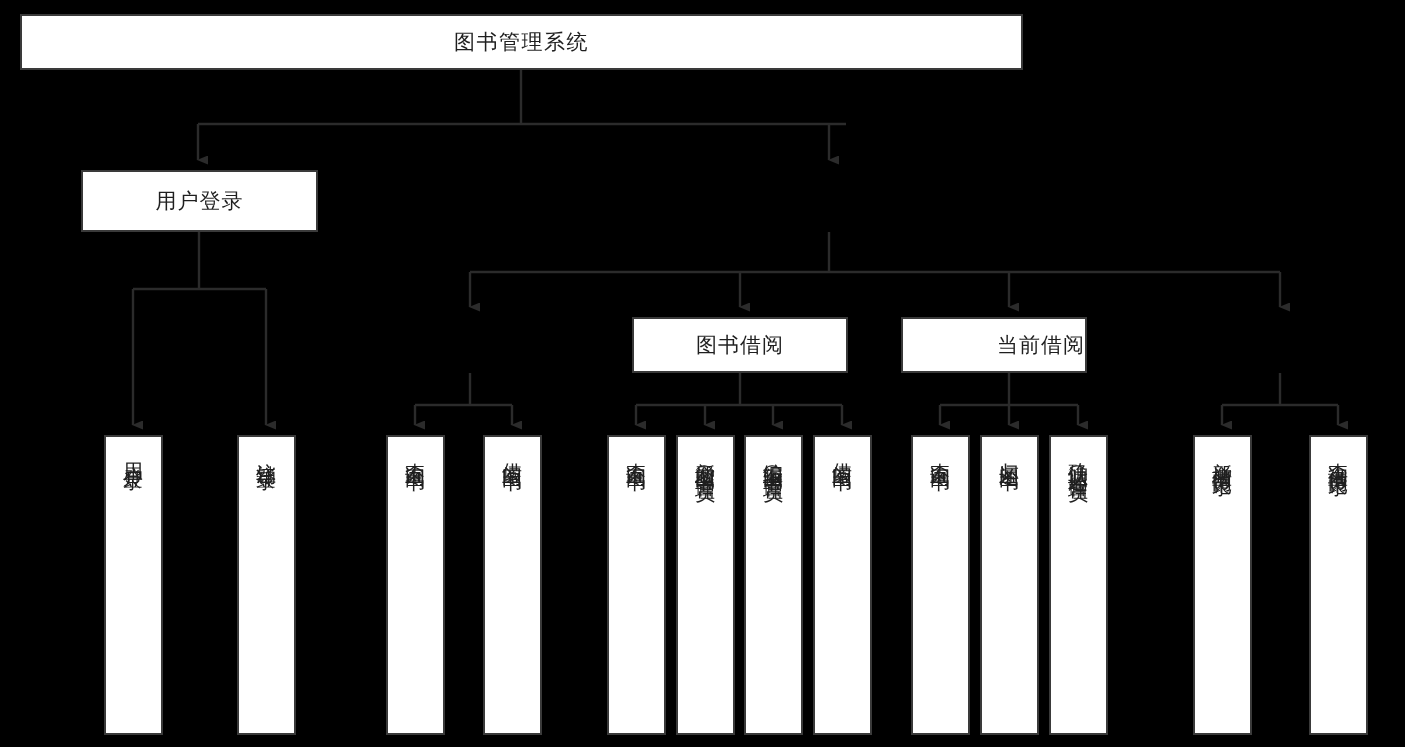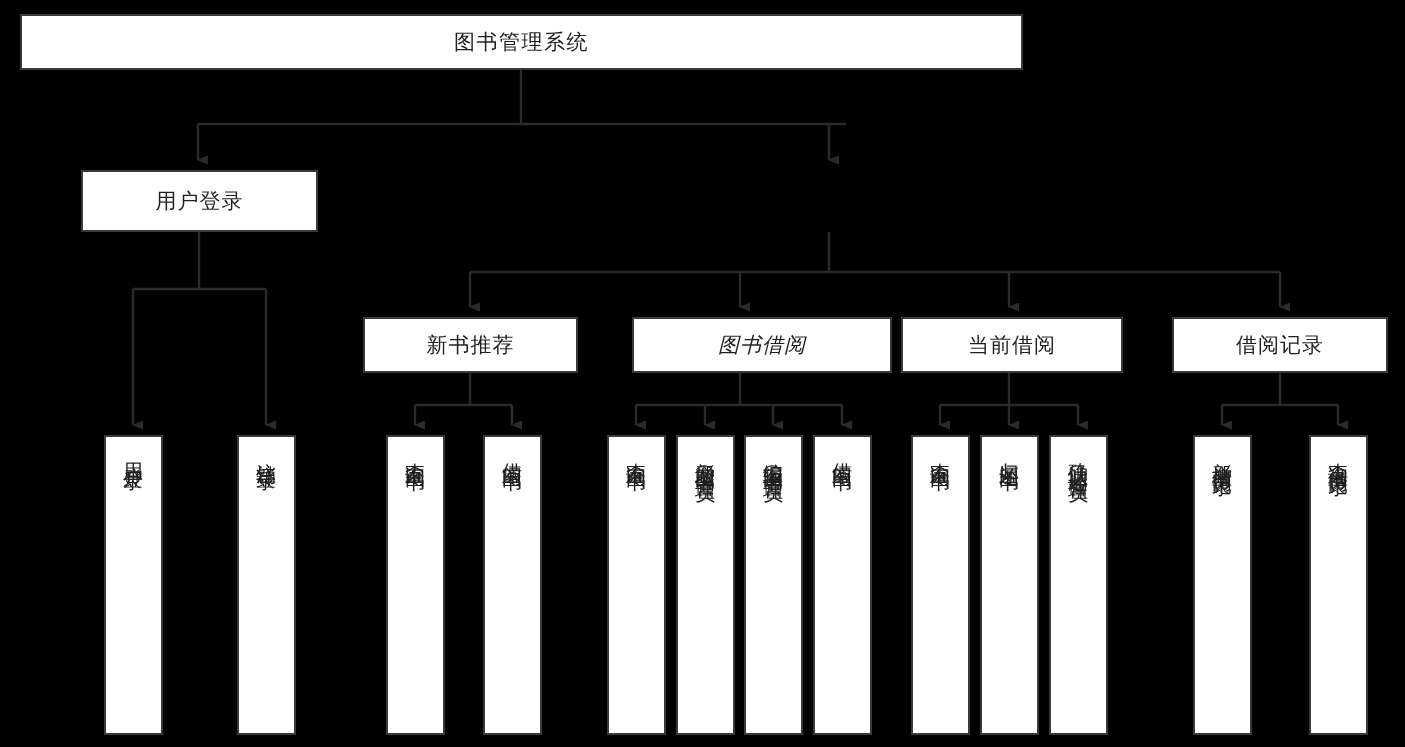--- a/index.html
+++ b/index.html
@@ -134,31 +134,25 @@
   </svg>
 
   <div class="node h root" style="left:20px; top:14px; width:1003px; height:56px;">
     <span class="lbl">图书管理系统</span>
   </div>
 
   <div class="node h" style="left:81px; top:170px; width:237px; height:62px;">
     <span class="lbl">用户登录</span>
   </div>
 
-  <div class="node h" style="left:363px; top:317px; width:215px; height:56px;">
-    <span class="lbl">新书推荐</span>
-  </div>
-  <div class="node h" style="left:632px; top:317px; width:260px; height:56px;font-style:italic;">
+  <div class="node h" style="left:632px; top:317px; width:216px; height:56px;">
     <span class="lbl">图书借阅</span>
   </div>
-  <div class="node h" style="left:901px; top:317px; width:222px; height:56px;">
+  <div class="node h" style="left:901px; top:317px; width:186px; height:56px;justify-content:flex-end;">
     <span class="lbl">当前借阅</span>
-  </div>
-  <div class="node h" style="left:1172px; top:317px; width:216px; height:56px;">
-    <span class="lbl">借阅记录</span>
   </div>
 
   <div class="node v" style="left:104px; top:435px; width:59px; height:300px;">
     <span class="lbl">用户登录</span>
   </div>
   <div class="node v" style="left:237px; top:435px; width:59px; height:300px;">
     <span class="lbl">注销登录</span>
   </div>
 
   <div class="node v" style="left:386px; top:435px; width:59px; height:300px;">

